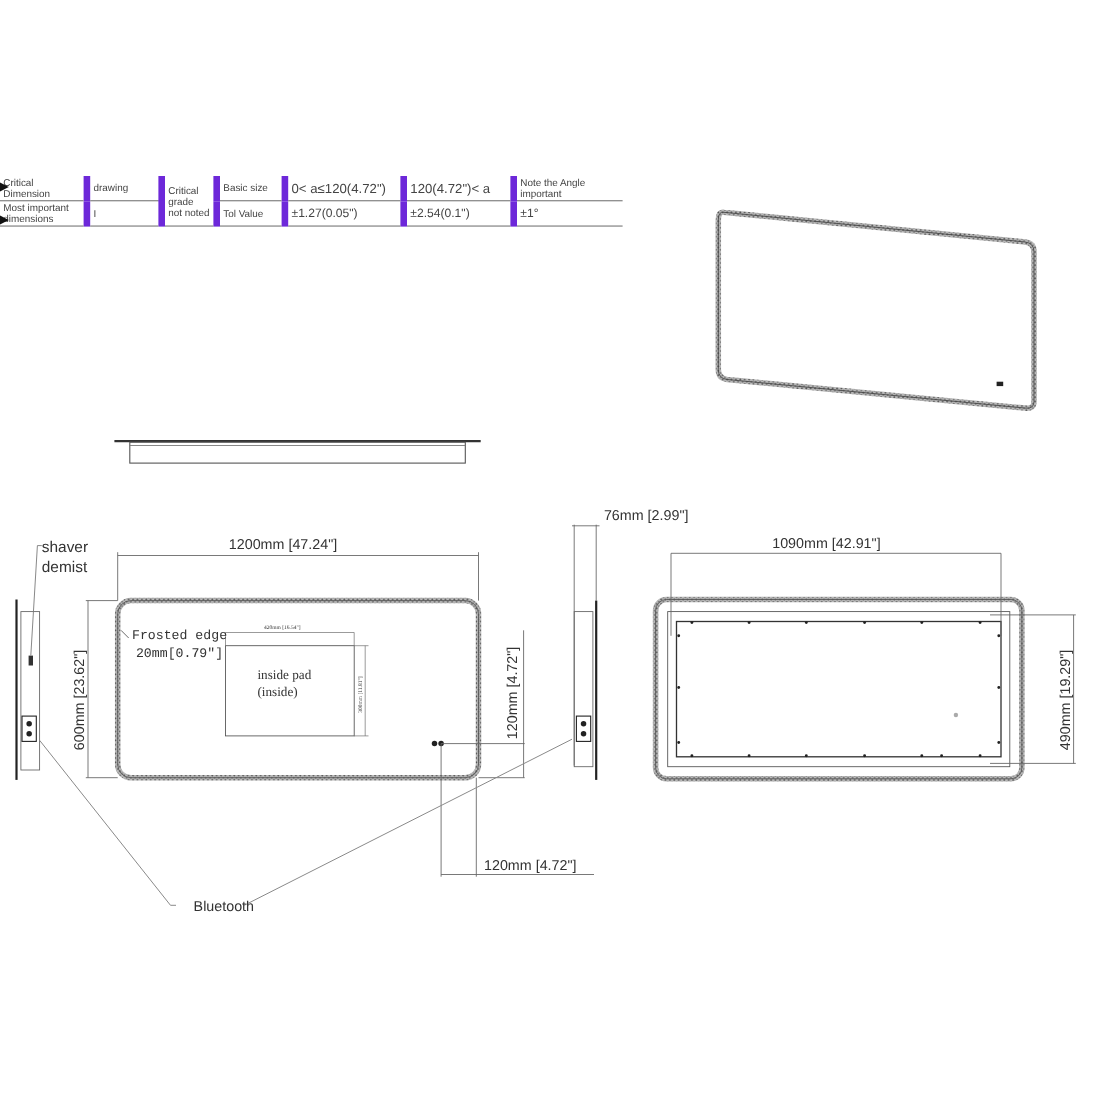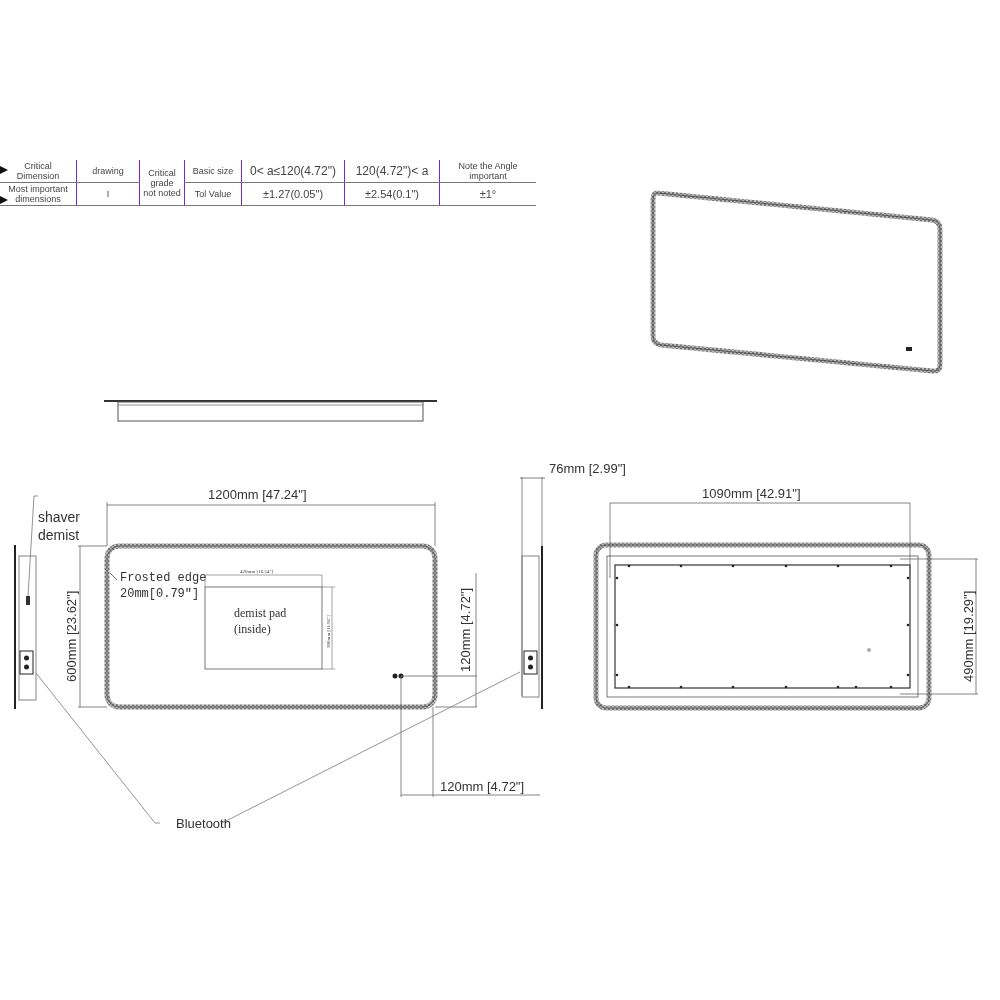--- a/index.html
+++ b/index.html
@@ -1,27 +1,27 @@
 <!DOCTYPE html>
 <html><head>
 <meta charset="utf-8">
 <style>
   html, body { margin: 0; padding: 0; background: #ffffff; }
   body { width: 1000px; height: 1000px; position: relative; overflow: hidden;
          font-family: "Liberation Sans", sans-serif; color: #333; }
   svg { position: absolute; left: 0; top: 0; }
   .tbl { position: absolute; left: 0; top: 160px; border-collapse: collapse;
          font-family: "Liberation Sans", sans-serif; font-size: 9px; color: #444; }
-  .tbl td { border-left: 1px solid #6d28d9; border-bottom: 1px solid #777; text-align: center;
+  .tbl td { border-left: 6px solid #6d28d9; border-bottom: 1px solid #777; text-align: left;
             line-height: 10px; padding: 0 3px; height: 22px; vertical-align: middle; }
   .tbl td.first { border-left: none; }
   .tbl td.big { font-size: 12px; }
   .lbl { position: absolute; white-space: nowrap; color: #333; }
   .dim { font-family: "Liberation Sans", sans-serif; font-size: 13px; }
-  .mono { font-family: "Liberation Mono", monospace; font-size: 12px; line-height: 16px; }
+  .mono { font-family: "Liberation Mono", monospace; font-size: 12px; line-height: 16px; text-align: center; }
   .tiny { font-family: "Liberation Serif", serif; font-size: 5px; }
   .v { transform-origin: left top; transform: rotate(-90deg); }
 </style>
 </head>
 <body>
 
 <table class="tbl">
   <tbody>
       <tr>
     <td class="first" style="width:70px">Critical Dimension</td>
@@ -161,39 +161,39 @@
     <line x1="610" y1="503" x2="910" y2="503" stroke="#666" stroke-width="0.8"></line>
     <line x1="610" y1="503" x2="610" y2="578" stroke="#666" stroke-width="0.8"></line>
     <line x1="910" y1="503" x2="910" y2="578" stroke="#666" stroke-width="0.8"></line>
 
     <line x1="900" y1="559" x2="978" y2="559" stroke="#666" stroke-width="0.8"></line>
     <line x1="900" y1="694" x2="978" y2="694" stroke="#666" stroke-width="0.8"></line>
     <line x1="976" y1="559" x2="976" y2="694" stroke="#666" stroke-width="0.8"></line>
   </g>
 </svg>
 
-<div class="lbl dim" style="left:38px;top:508px;font-size:14px;line-height:18px">
+<div class="lbl dim" style="left:38px;top:488px;font-size:14px;line-height:18px">
   <div>shaver</div>
   <div>demist</div>
 </div>
 
 <div class="lbl dim" style="left:208px;top:487px">1200mm [47.24"]</div>
 
 <div class="lbl dim v" style="left:64px;top:682px">600mm [23.62"]</div>
 
 <div class="lbl mono" style="left:120px;top:570px">
   <div>Frosted edge</div>
   <div>20mm[0.79"]</div>
 </div>
 
 <div class="lbl tiny" style="left:240px;top:569px">420mm [16.54"]</div>
 <div class="lbl tiny v" style="left:326px;top:648px">300mm [11.81"]</div>
 
 <div class="lbl" style="left:234px;top:605px;font-family:'Liberation Serif',serif;font-size:12px;line-height:16px">
-  <div>demist pad</div>
+  <div>inside pad</div>
   <div>(inside)</div>
 </div>
 
 <div class="lbl dim v" style="left:458px;top:672px">120mm [4.72"]</div>
 <div class="lbl dim" style="left:440px;top:779px">120mm [4.72"]</div>
 
 <div class="lbl dim" style="left:549px;top:461px">76mm [2.99"]</div>
 
 <div class="lbl dim" style="left:176px;top:816px">Bluetooth</div>
 

